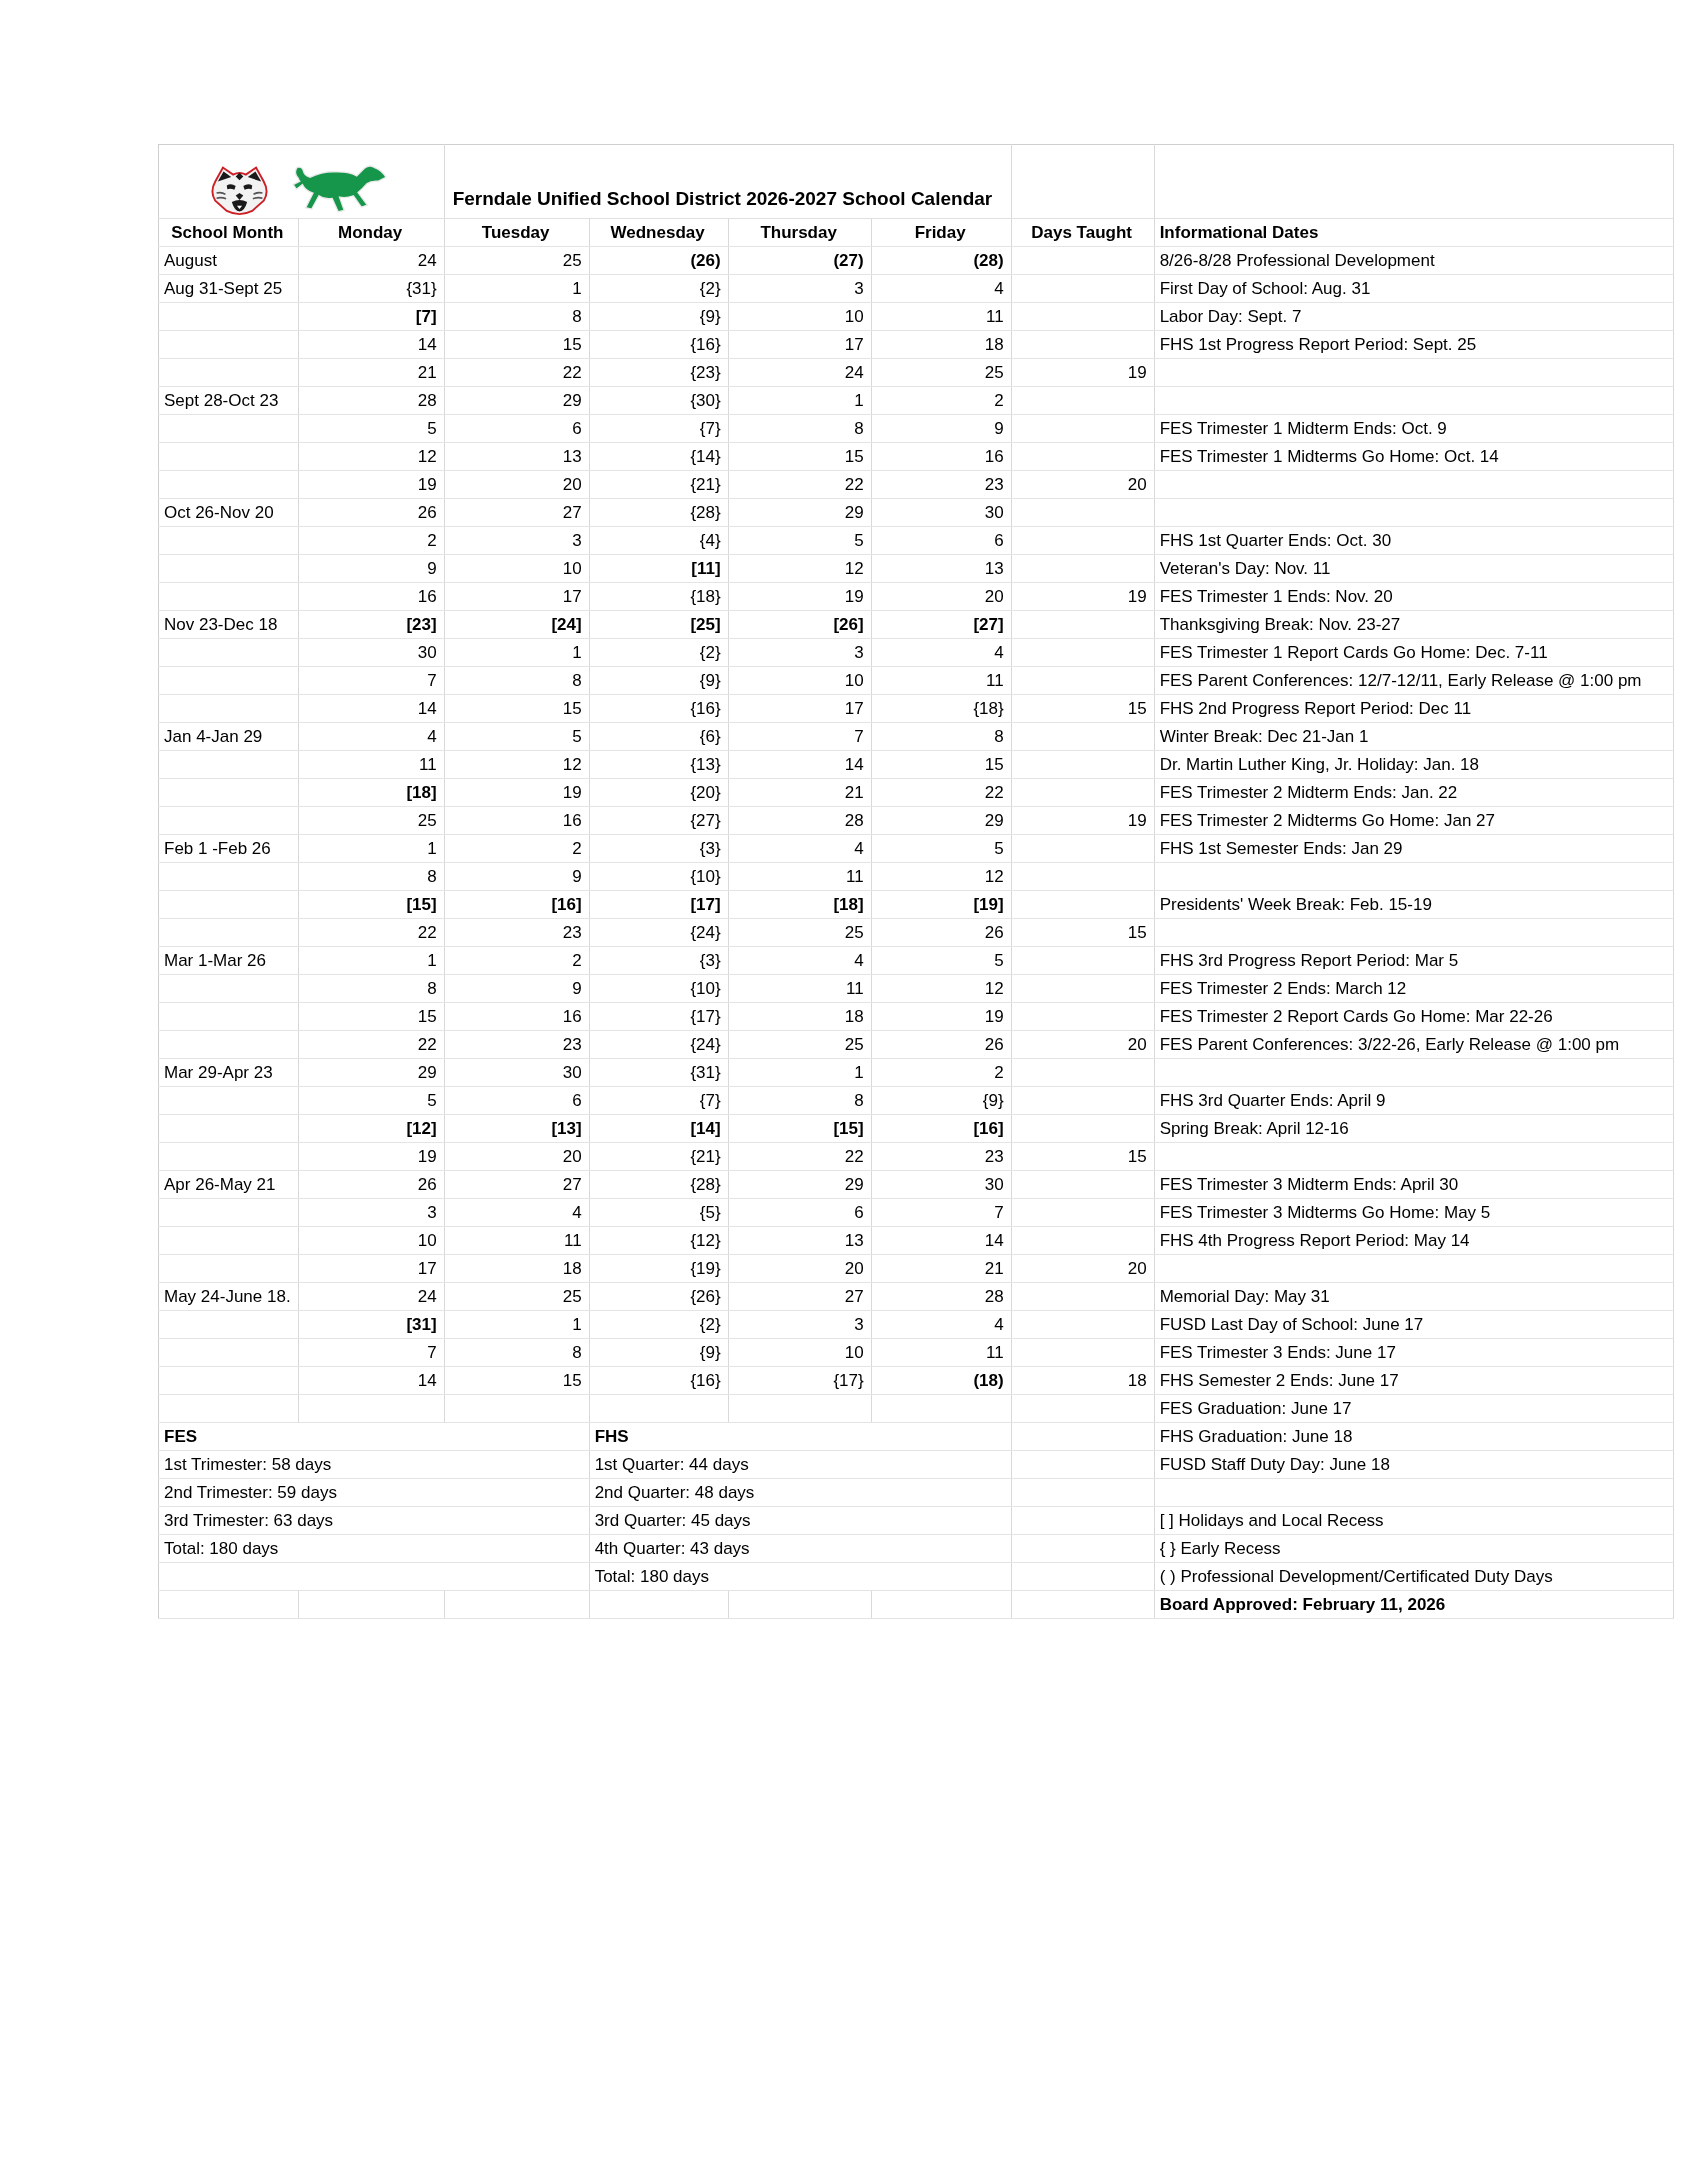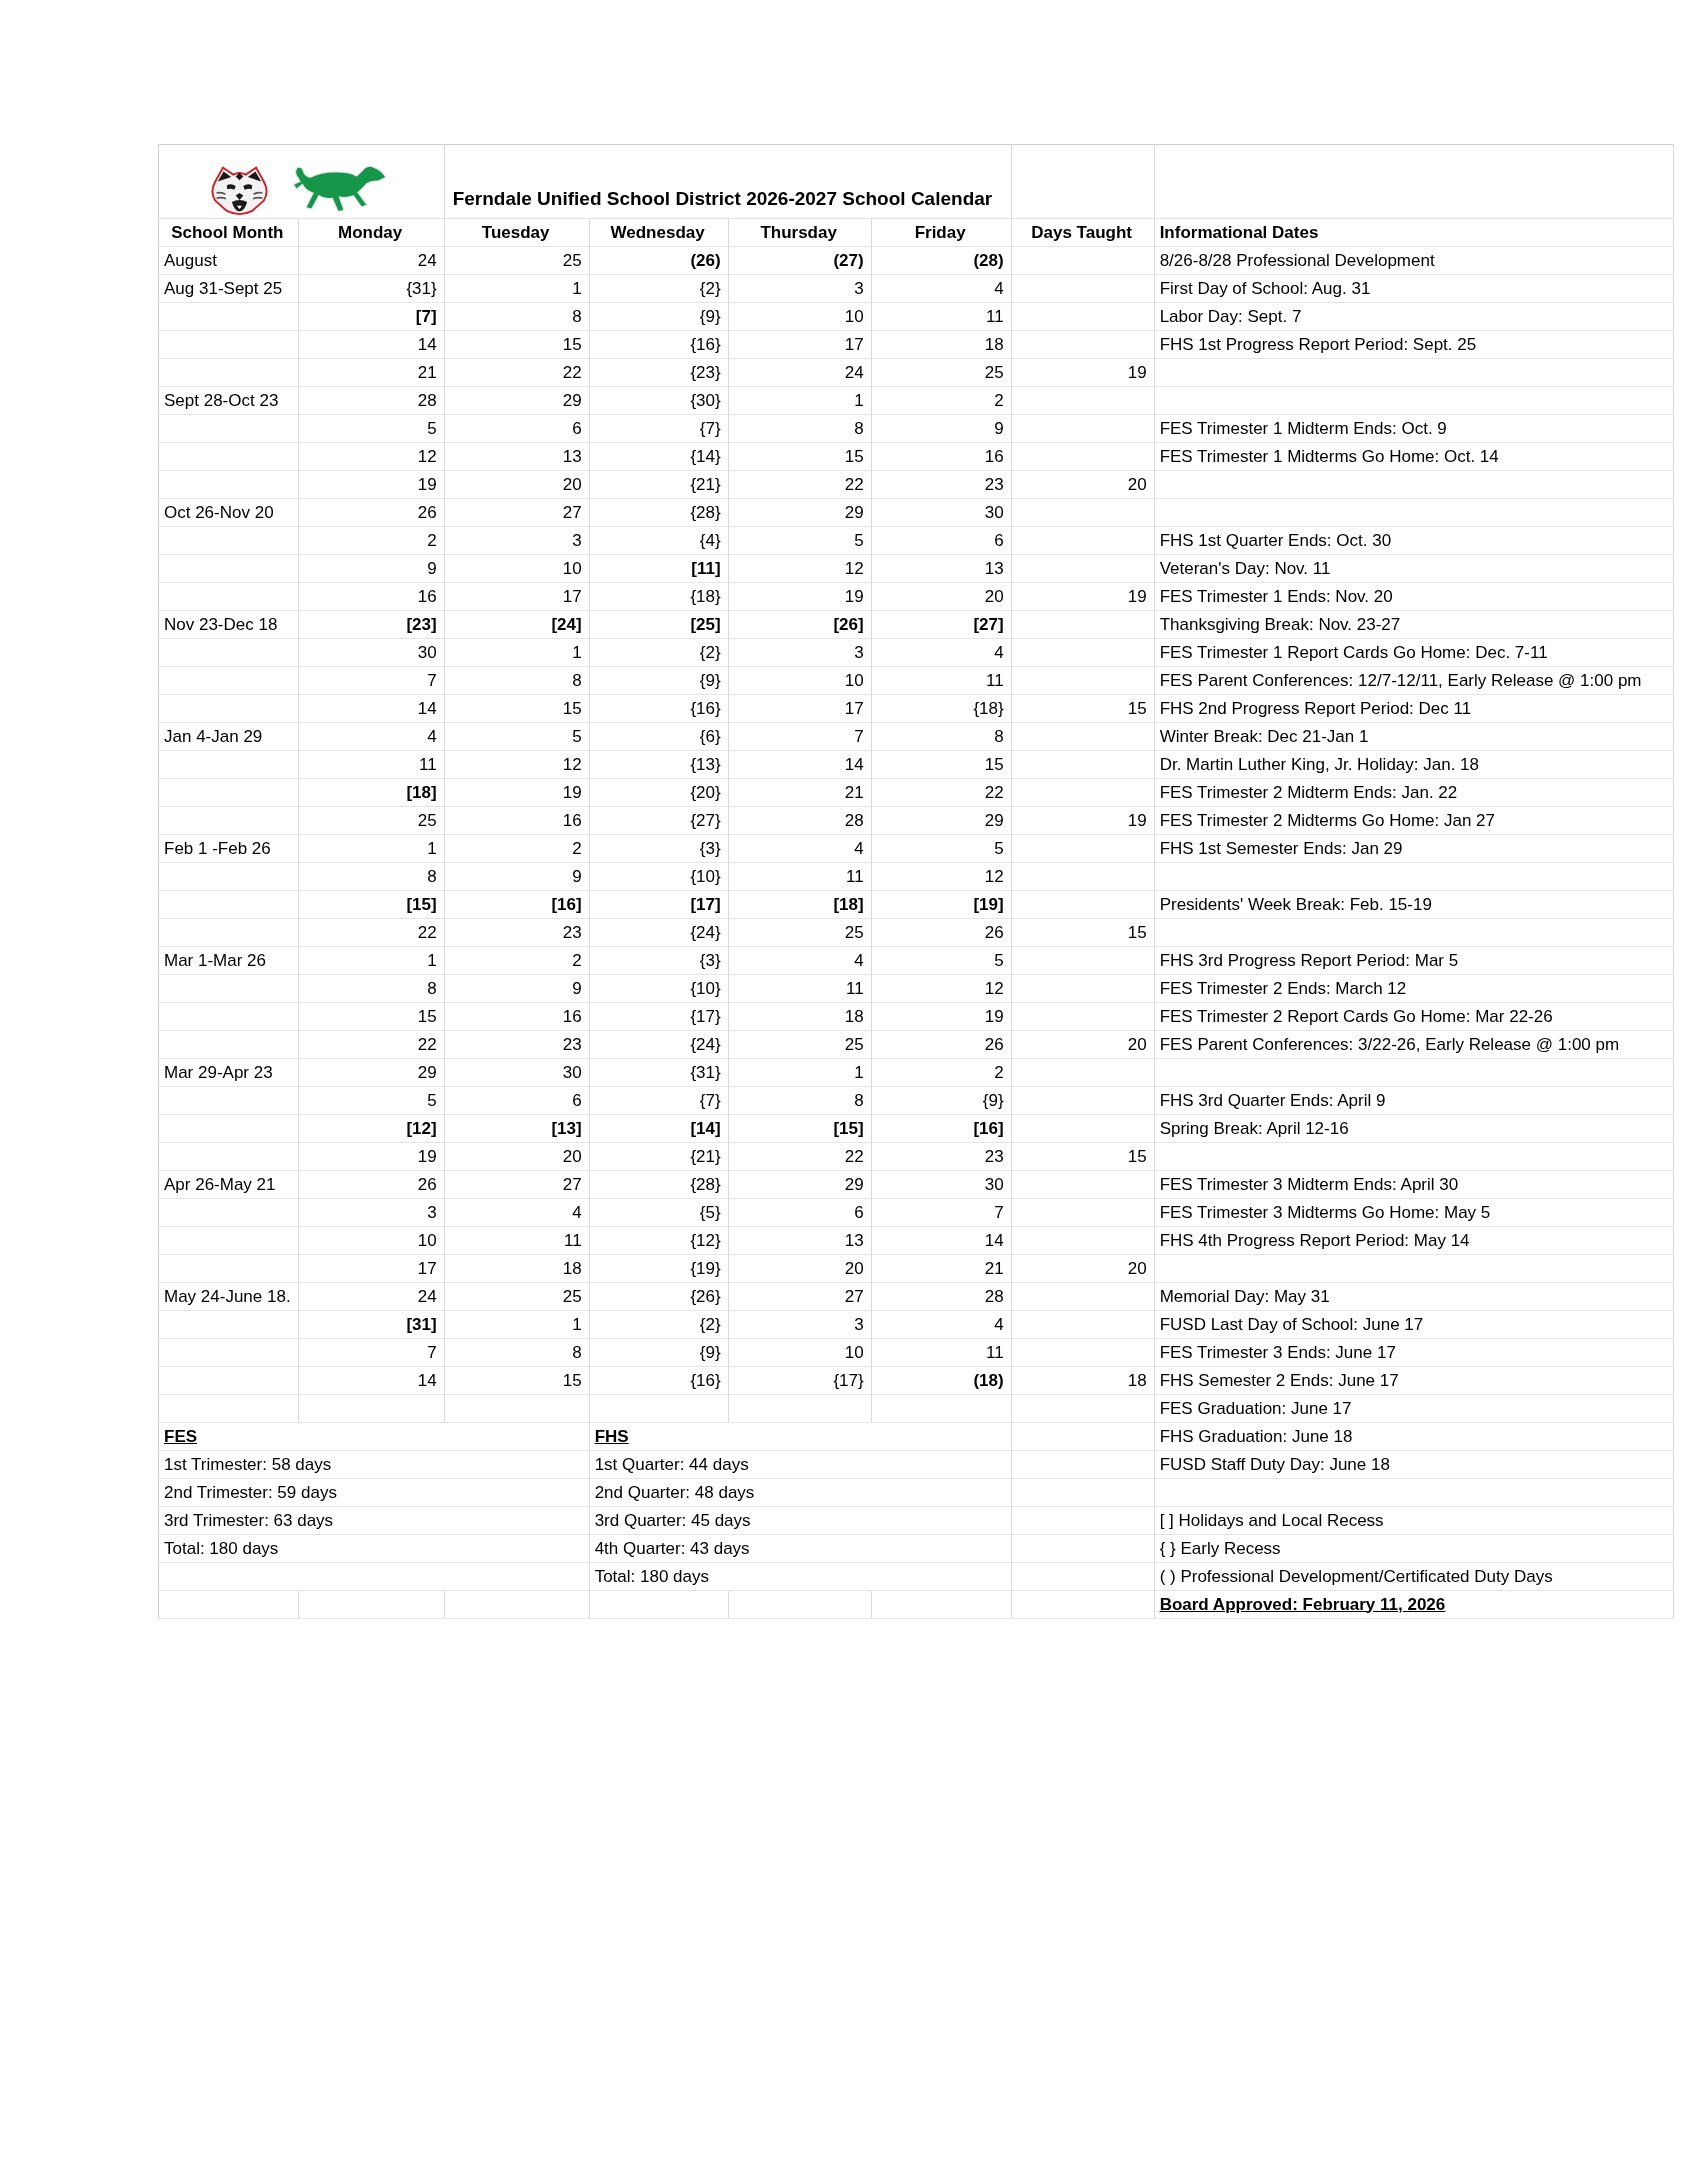--- a/index.html
+++ b/index.html
@@ -14,21 +14,21 @@
     border-right:1px solid #d9d9d9;border-bottom:1px solid #e4e4e4;
     white-space:nowrap;overflow:visible;vertical-align:middle;
   }
   td.num{text-align:right;}
   td.txt{text-align:left;}
   td.hdr{font-weight:bold;text-align:center;border-bottom:1px solid #8a8a8a;}
   td.hdr-left{text-align:left;}
   td.thick{border-bottom:2px solid #3a3a3a;}
   td.hol{font-weight:bold;}
   td.pd{font-weight:bold;}
-  td.bold{font-weight:bold;text-decoration:underline;}
+  td.bold{font-weight:bold;}
   tr.title-tr td{height:73px;border-bottom:1px solid #e0e0e0;}
   td.title-cell{position:relative;padding:0;}
   .title-text{
     position:absolute;left:8px;bottom:6px;font-size:19px;font-weight:bold;white-space:nowrap;
   }
   .logo-wrap{
     position:absolute;left:-251px;top:20px;width:248px;height:51px;display:flex;align-items:center;
   }
   .logo-wrap svg{display:block;}
   .mustang-svg{margin-left:-18px;}

